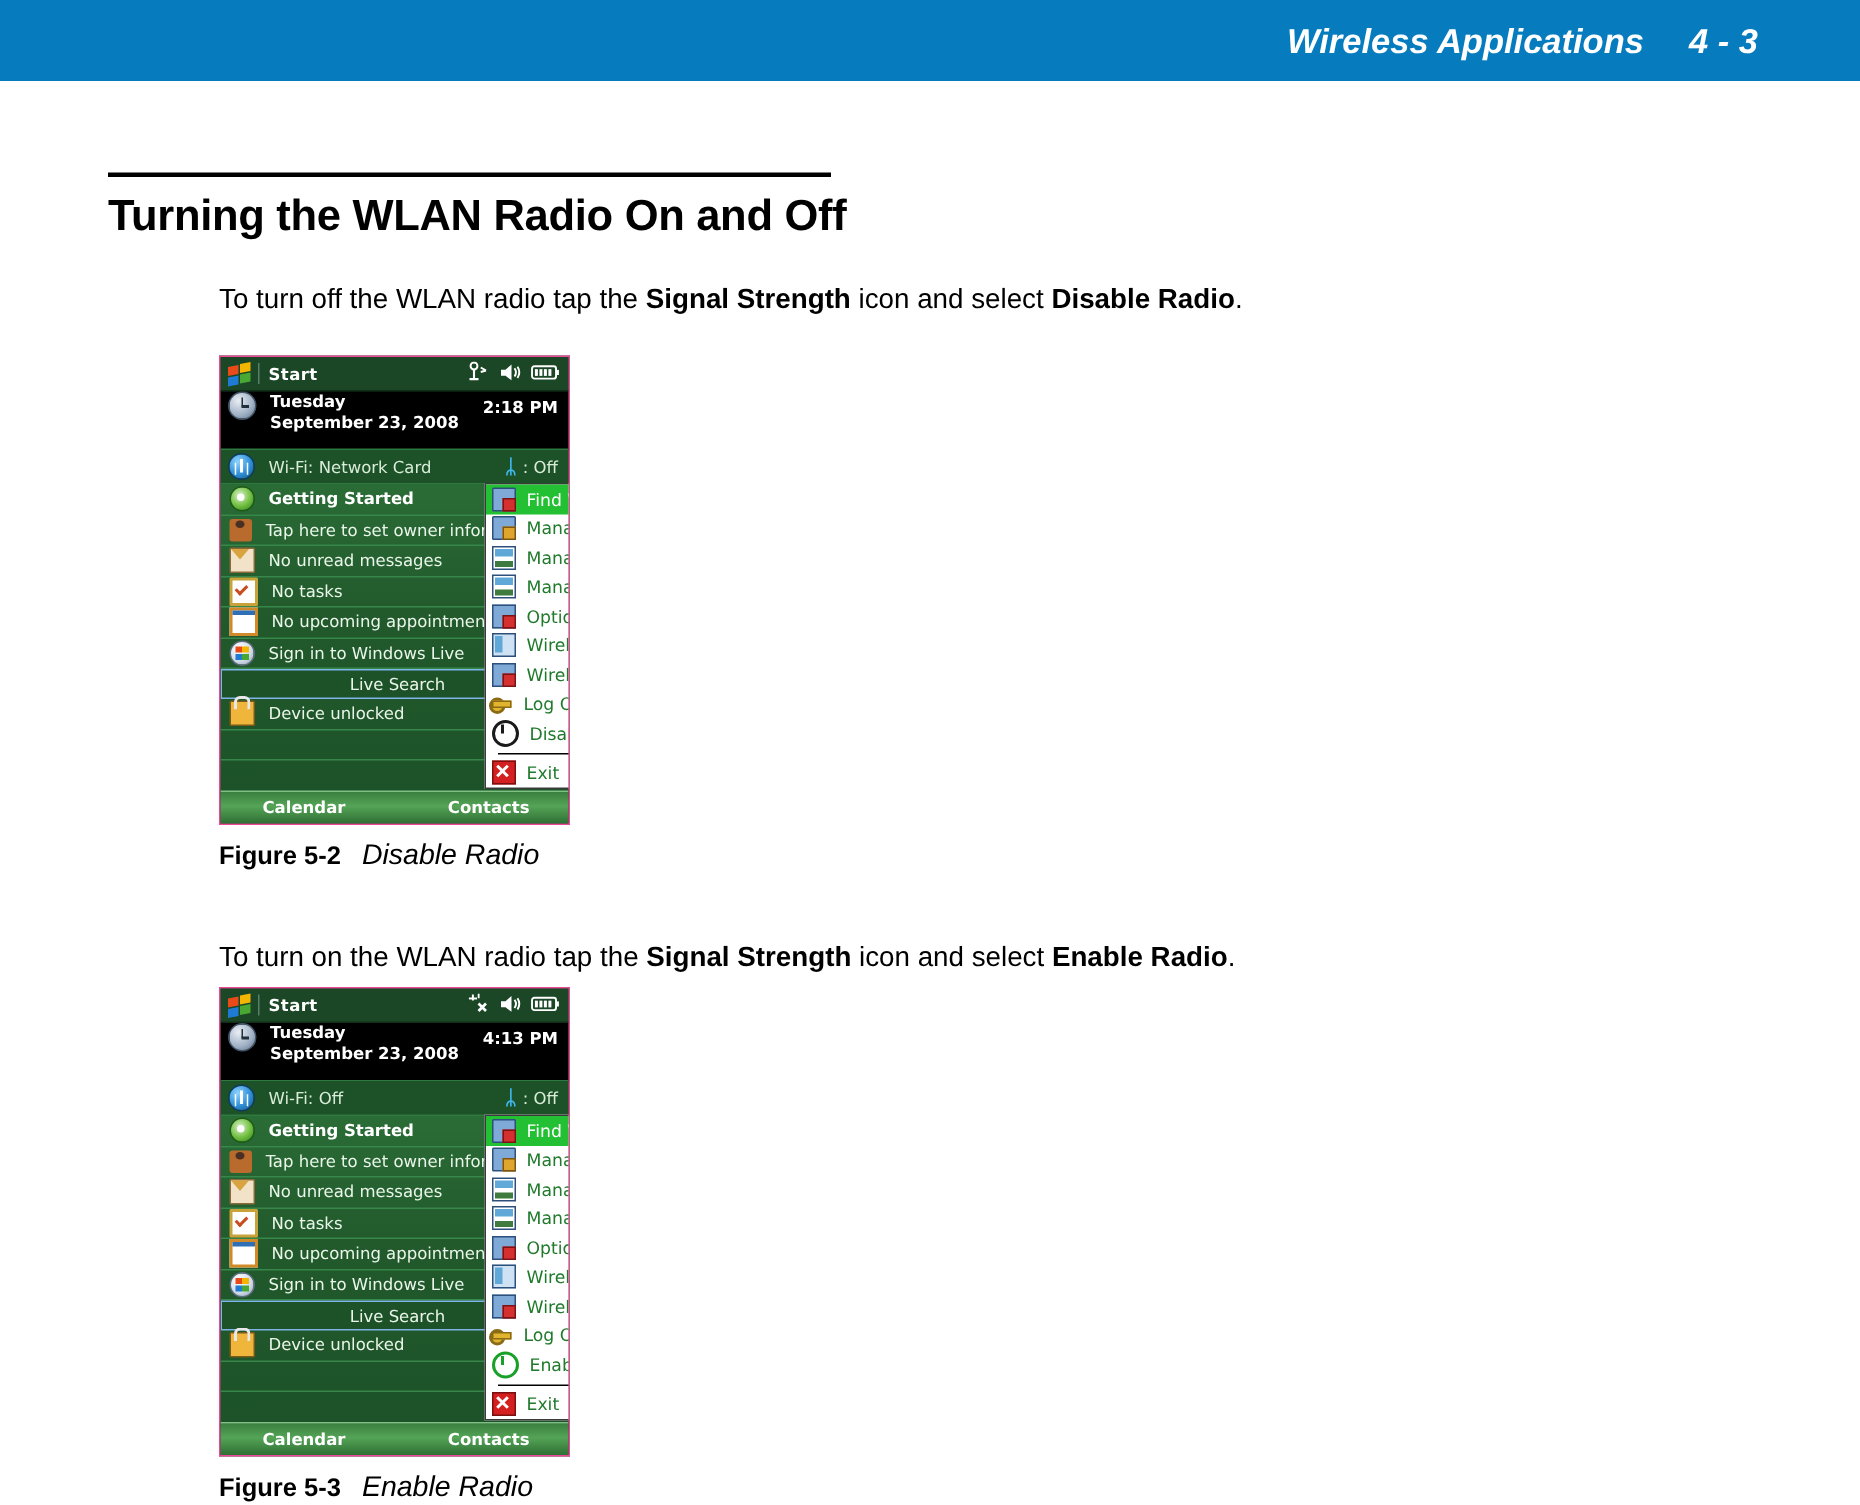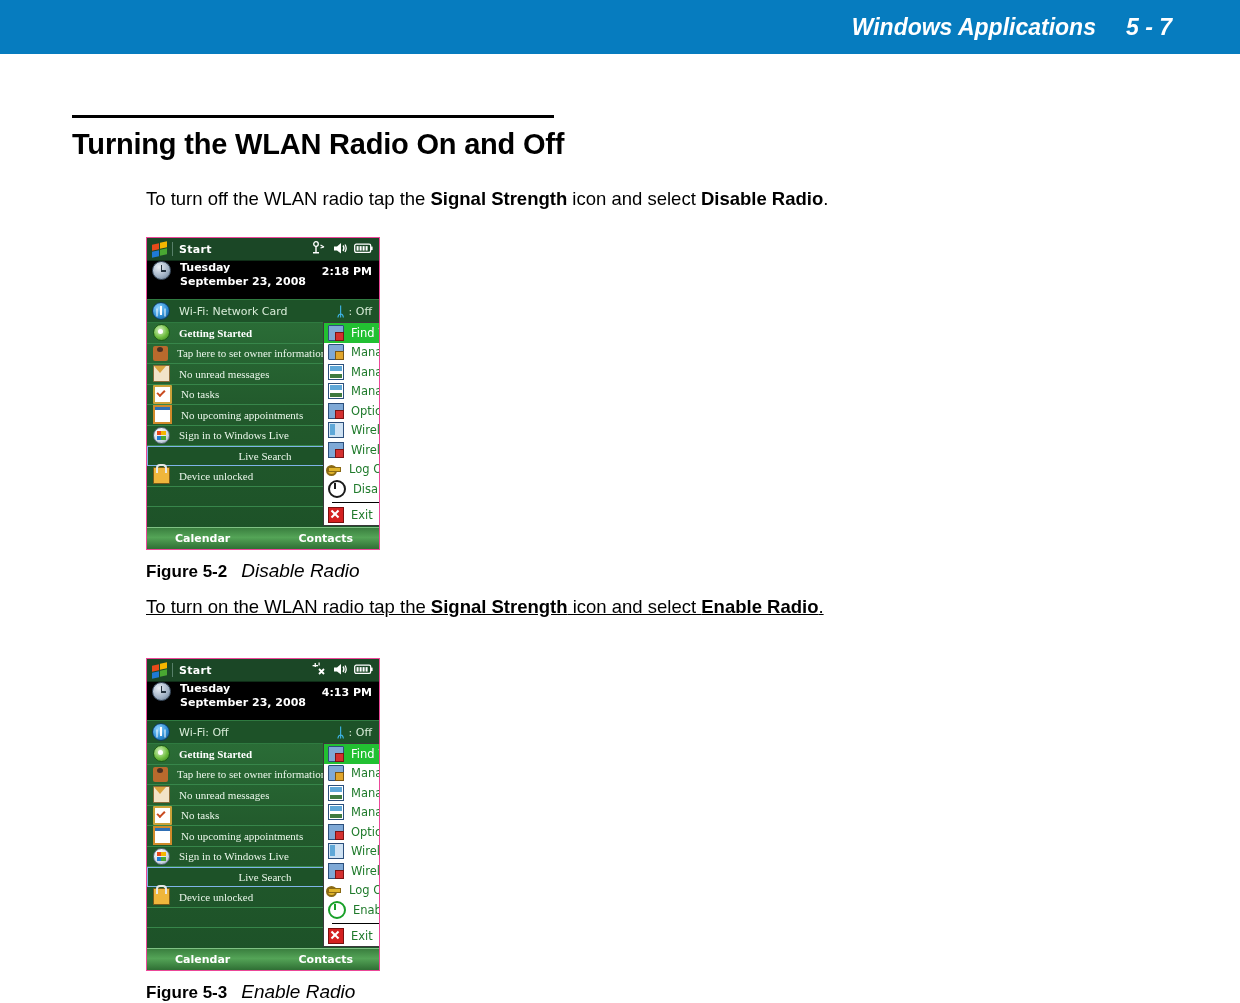--- a/index.html
+++ b/index.html
@@ -65,21 +65,21 @@
   
   .body-text {
     position: absolute;
     left: 146px;
     font-size: 18.5px;
     color: #000000;
     white-space: nowrap;
   }
   .body-text b { font-weight: bold; }
   #para1 { top: 188px; }
-  #para2 { top: 596px; text-decoration: underline; }
+  #para2 { top: 627px; }
 
   
   .figcap {
     position: absolute;
     left: 146px;
     font-size: 17px;
     color: #000000;
     white-space: nowrap;
   }
   .figcap .fignum {
@@ -240,21 +240,20 @@
     line-height: 1;
   }
   .bt-text { color:#d8ecd8; font-size: 11px; }
 
   
   .pda-body {
     position: relative;
     height: 209px;
     background: linear-gradient(to bottom, #2a6c36 0%, #225a2c 40%, #1d5228 100%);
     overflow: hidden;
-    font-family: Liberation Serif, serif;
   }
   .today-row {
     position: relative;
     height: 20.5px;
     display: flex;
     align-items: center;
     border-bottom: 1px solid #37864a;
     box-sizing: border-box;
   }
   .today-ico {
@@ -383,22 +382,22 @@
     font-size: 11px;
     font-weight: bold;
     position: absolute;
     right: 26px;
   }
 </style>
 </head>
 <body>
 
 <div class="page-header">
-  <span class="hdr-title">Windows Applications</span>
-  <span class="hdr-page">5 - 7</span>
+  <span class="hdr-title">Wireless Applications</span>
+  <span class="hdr-page">4 - 3</span>
 </div>
 
 <div class="rule"></div>
 <div class="section-title">Turning the WLAN Radio On and Off</div>
 
 <div class="body-text" id="para1">
   <span>To turn off the WLAN radio tap the </span><b>Signal Strength</b><span> icon and select </span><b>Disable Radio</b><span>.</span>
 </div>
 
 <div class="pda" id="pda1">

